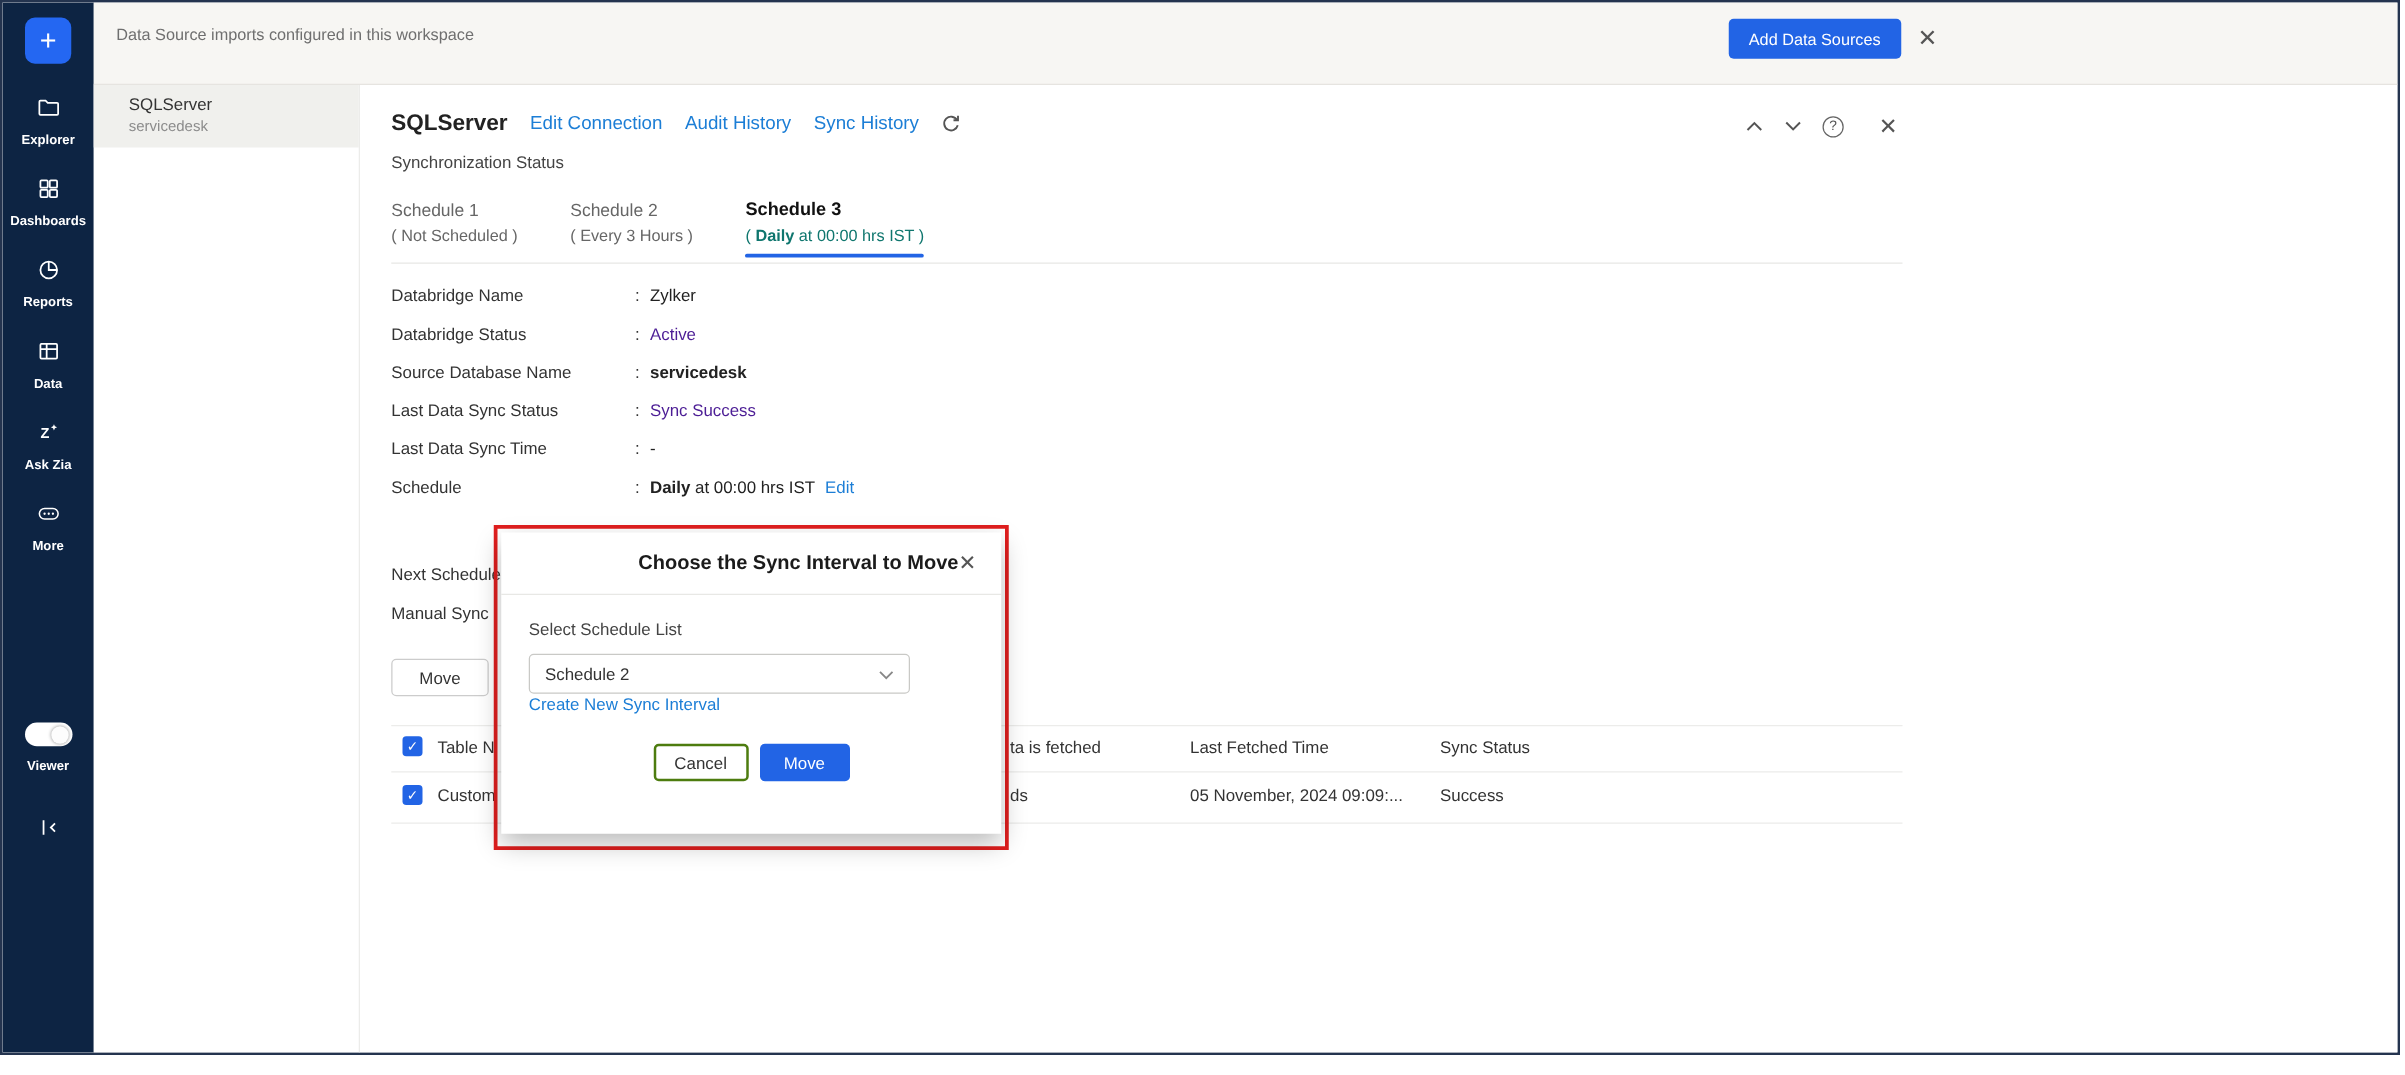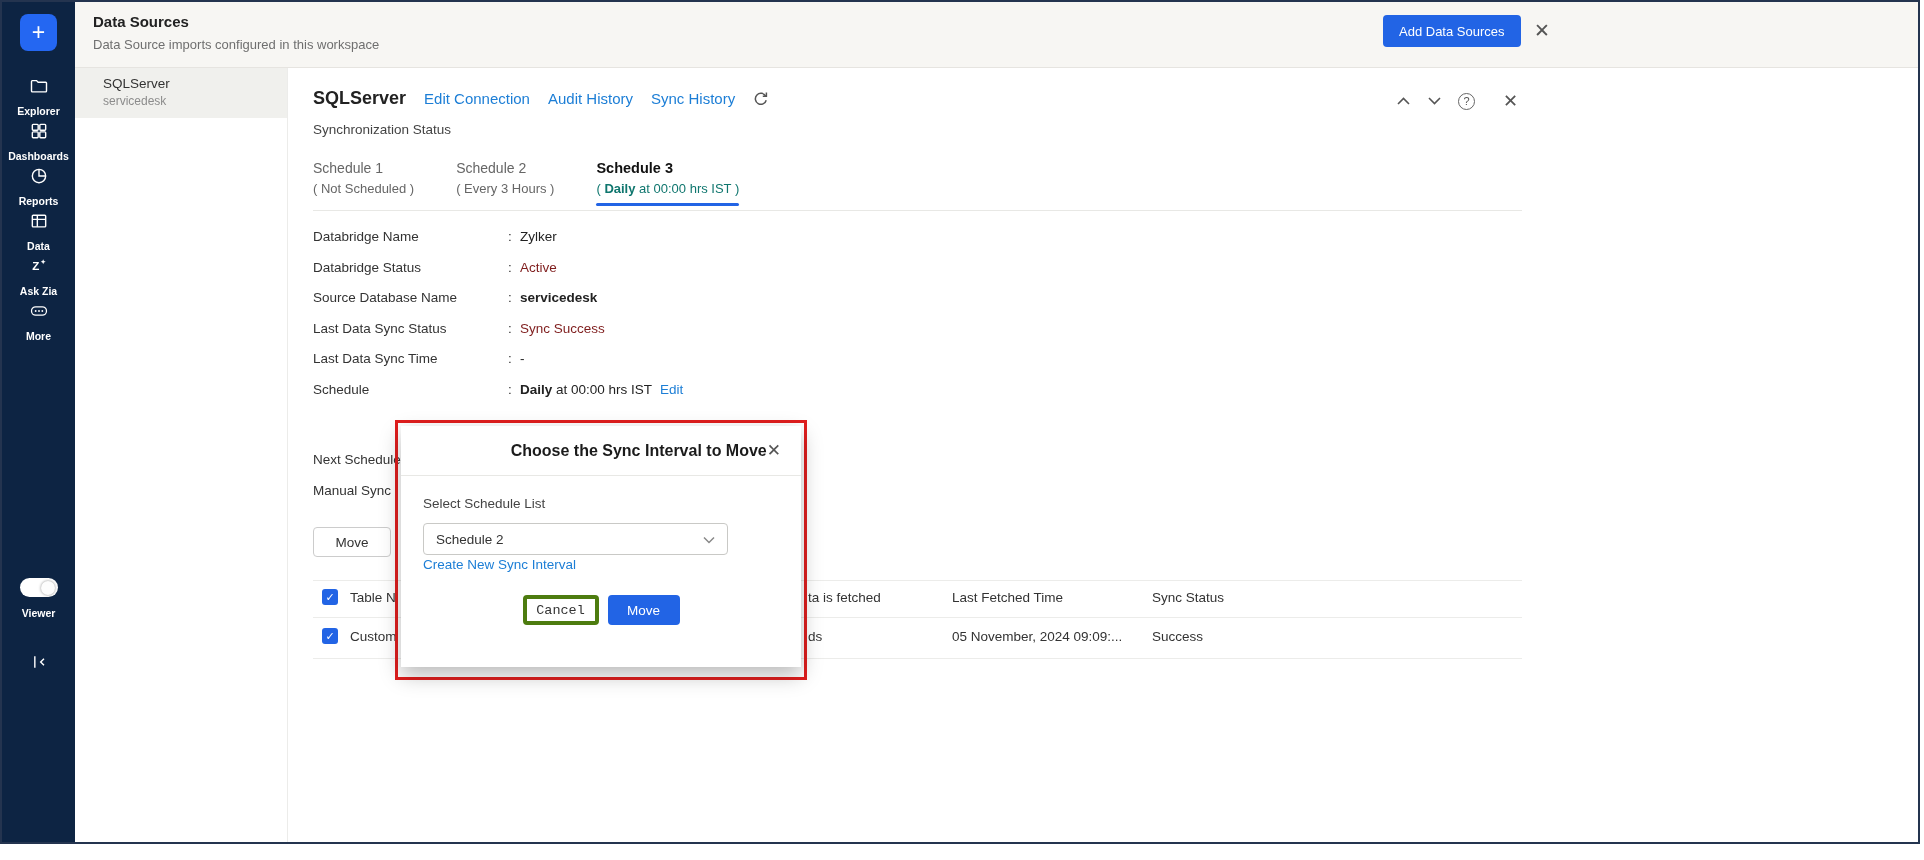--- a/index.html
+++ b/index.html
@@ -2,21 +2,21 @@
 <html><head>
 <meta charset="utf-8">
 <style>
   *{box-sizing:border-box;margin:0;padding:0}
   body{width:1924px;height:860px;background:#fff;font-family:"Liberation Sans",sans-serif;overflow:hidden}
   .page{position:relative;width:1920px;height:844px;border:2px solid #24344f;background:#fff;overflow:hidden}
 
   
   .sidebar{position:absolute;left:0;top:0;width:73px;height:100%;background:#0d2443}
   .plus-btn{position:absolute;left:18px;top:12px;width:37px;height:37px;border-radius:8px;background:#2467f2;color:#fff;font-size:23px;display:flex;align-items:center;justify-content:center;cursor:pointer}
-  .nav{position:absolute;top:74px;left:0;width:73px;display:flex;flex-direction:column;}
+  .nav{position:absolute;top:74px;left:0;width:73px;display:flex;flex-direction:column;gap:20px}
   .nav-item{height:45px;display:flex;flex-direction:column;align-items:center;gap:5px;color:#fff;cursor:pointer}
   .nav-label{font-size:10.5px;font-weight:600;color:#fff;white-space:nowrap}
   .viewer{position:absolute;top:576px;left:0;width:73px;display:flex;flex-direction:column;align-items:center;gap:10px}
   .toggle{width:38px;height:19px;border-radius:10px;background:#fff;position:relative;cursor:pointer}
   .knob{position:absolute;right:3px;top:2.5px;width:14px;height:14px;border-radius:50%;background:#fdfdfd;box-shadow:0 0 3px rgba(0,0,0,.45)}
   .viewer .nav-label{color:#fff}
   .collapse{position:absolute;top:650px;left:0;width:73px;display:flex;justify-content:center;cursor:pointer}
 
   
   .topbar{position:absolute;left:73px;top:0;right:0;height:66px;background:#f7f6f3;border-bottom:1px solid #e6e4e0;padding:11px 0 0 18px}
@@ -50,21 +50,21 @@
   .tab.active .t-name{color:#111;font-weight:700;font-size:14.5px}
   .tab.active .t-detail{color:#0f766e}
   .underline{height:3px;background:#2264e5;margin-top:7px;border-radius:2px}
 
   .divider{position:absolute;left:25px;top:142px;width:1209px;height:1px;background:#e8e8e5}
   .details{position:absolute;left:25px;top:161px}
   .d-row{display:flex;height:30.5px;align-items:flex-start;font-size:13.5px}
   .d-label{width:195px;color:#333}
   .d-colon{width:12px;color:#333}
   .d-value{color:#222}
-  .green{color:#7f1d1d}
+  .green{color:#4c1d95}
   .bold{font-weight:700}
   .edit-link{color:#1c7ed6;margin-left:8px;cursor:pointer;text-decoration:none}
 
   .next-label{position:absolute;left:25px;top:384px;font-size:13.5px;color:#333}
   .manual-label{position:absolute;left:25px;top:415px;font-size:13.5px;color:#333}
   .move-btn{position:absolute;left:25px;top:459px;width:78px;height:30px;background:#fff;border:1px solid #ccc;border-radius:4px;font-size:13.5px;color:#333;font-family:inherit;cursor:pointer}
 
   .table{position:absolute;left:0;top:512px;width:1234px;height:80px}
   .t-line{position:absolute;left:25px;width:1209px;height:1px;background:#ececea}
   .cb{position:absolute;width:16px;height:16px;background:#2264e5;border-radius:3px;color:#fff;font-size:11px;display:flex;align-items:center;justify-content:center;cursor:pointer}
@@ -74,21 +74,21 @@
   .annotation{position:absolute;left:393px;top:418px;width:412px;height:260px;border:3px solid #e01e1e;z-index:10}
   .modal{position:absolute;left:3px;top:3px;width:400px;height:241px;background:#fff;box-shadow:0 8px 20px rgba(0,0,0,.28)}
   .modal-header{height:50px;display:flex;align-items:center;justify-content:flex-end;padding:0 20px;border-bottom:1px solid #e8e8e5}
   .modal-title{font-size:16px;font-weight:700;color:#1b1b1b}
   .modal-close{font-size:17px;color:#555;cursor:pointer}
   .modal-body{padding:20px 22px 0}
   .select-label{font-size:13.5px;color:#444}
   .select{margin-top:12px;width:305px;height:32px;border:1px solid #c9c9c6;border-radius:4px;display:flex;align-items:center;justify-content:space-between;padding:0 12px;font-size:13.5px;color:#333;cursor:pointer;background:#fff}
   .create-link{display:inline-block;font-size:13.5px;color:#1c7ed6;cursor:pointer;text-decoration:none}
   .modal-footer{display:flex;justify-content:center;gap:9px;margin-top:22px}
-  .btn-cancel{width:76px;height:30px;background:#fff;border:4px solid #4d7c0f;border-radius:4px;font-size:13.5px;color:#333;font-family:Liberation Mono, monospace;cursor:pointer}
+  .btn-cancel{width:76px;height:30px;background:#fff;border:2px solid #4d7c0f;border-radius:4px;font-size:13.5px;color:#333;font-family:Liberation Sans, sans-serif;cursor:pointer}
   .btn-move{width:72px;height:30px;background:#2264e5;border:none;border-radius:4px;font-size:13.5px;color:#fff;font-family:inherit;cursor:pointer}
 </style>
 </head>
 <body>
 
 <div class="page">
 
   <aside class="sidebar">
     <div class="plus-btn">
       <span>+</span>
@@ -160,21 +160,20 @@
     </div>
     <div class="collapse">
       <svg width="20" height="20" viewBox="0 0 24 24" fill="none" stroke="#fff" stroke-width="1.7">
           <path d="M7 5v14"></path>
           <path d="M18 8l-4 4 4 4"></path>
         </svg>
     </div>
   </aside>
 
   <header class="topbar">
-    <div class="topbar-title">Data Sources</div>
     <div class="topbar-sub">Data Source imports configured in this workspace</div>
     <button class="add-btn">Add Data Sources</button>
     <span class="topbar-close">✕</span>
   </header>
 
   <nav class="source-panel">
     <div class="source-item">
       <div class="source-name">SQLServer</div>
       <div class="source-db">servicedesk</div>
     </div>

